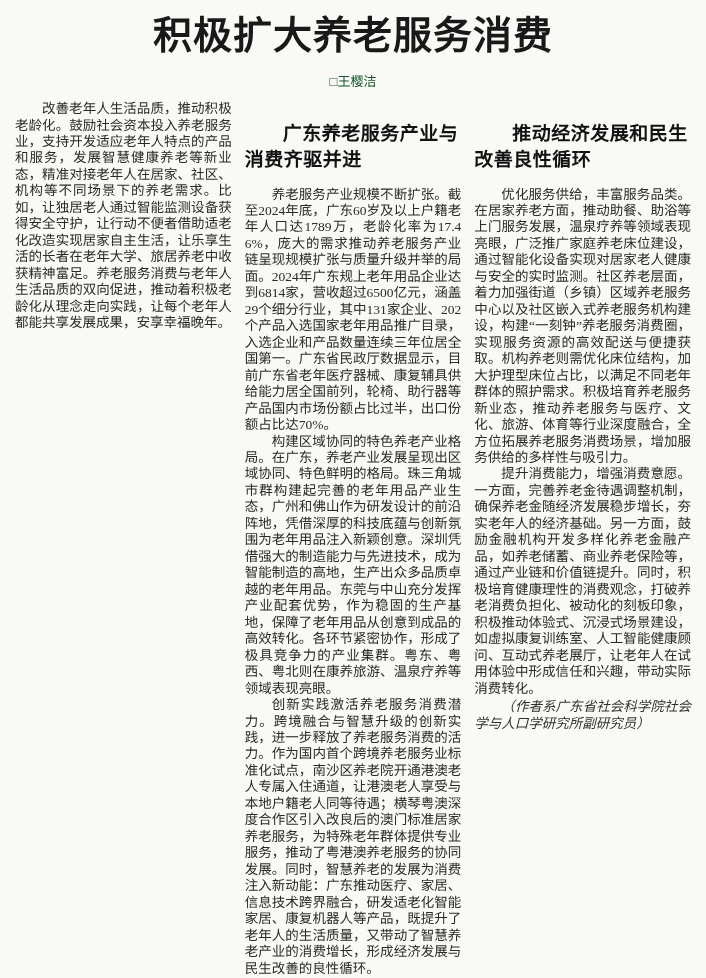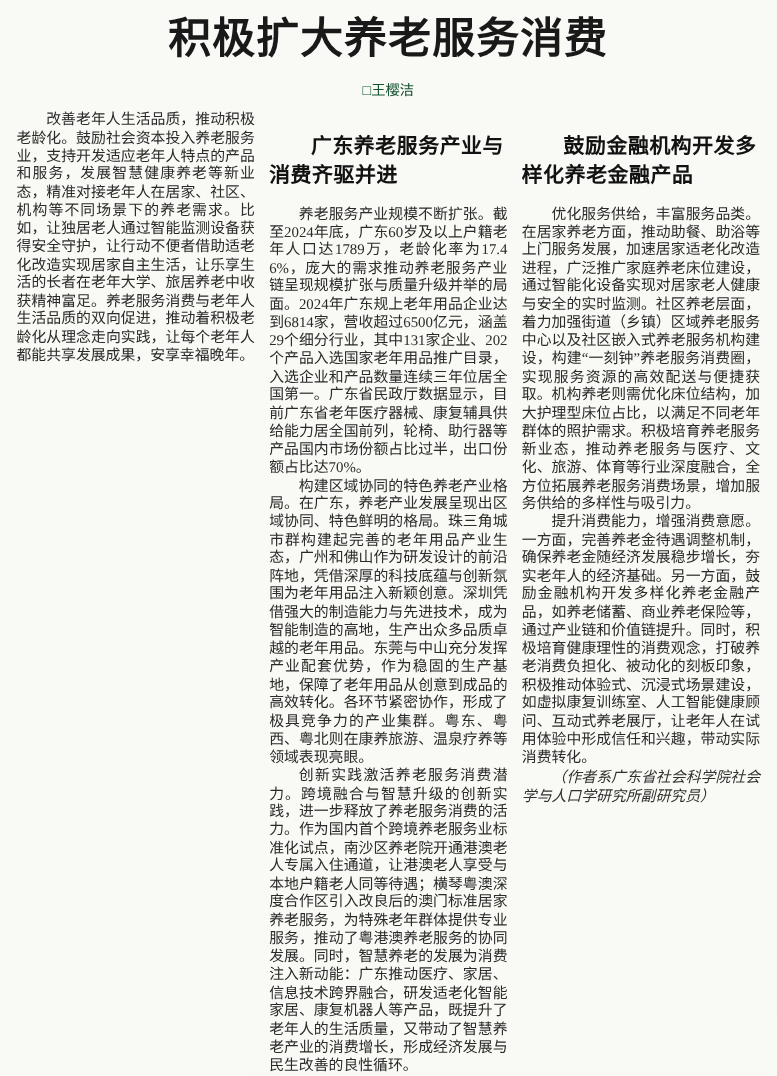--- a/index.html
+++ b/index.html
@@ -91,21 +91,21 @@
     </div>
 
     <div class="column col-2">
       <h2 class="top-heading">广东养老服务产业与消费齐驱并进</h2>
       <p>养老服务产业规模不断扩张。截至2024年底，广东60岁及以上户籍老年人口达1789万，老龄化率为17.46%，庞大的需求推动养老服务产业链呈现规模扩张与质量升级并举的局面。2024年广东规上老年用品企业达到6814家，营收超过6500亿元，涵盖29个细分行业，其中131家企业、202个产品入选国家老年用品推广目录，入选企业和产品数量连续三年位居全国第一。广东省民政厅数据显示，目前广东省老年医疗器械、康复辅具供给能力居全国前列，轮椅、助行器等产品国内市场份额占比过半，出口份额占比达70%。</p>
       <p>构建区域协同的特色养老产业格局。在广东，养老产业发展呈现出区域协同、特色鲜明的格局。珠三角城市群构建起完善的老年用品产业生态，广州和佛山作为研发设计的前沿阵地，凭借深厚的科技底蕴与创新氛围为老年用品注入新颖创意。深圳凭借强大的制造能力与先进技术，成为智能制造的高地，生产出众多品质卓越的老年用品。东莞与中山充分发挥产业配套优势，作为稳固的生产基地，保障了老年用品从创意到成品的高效转化。各环节紧密协作，形成了极具竞争力的产业集群。粤东、粤西、粤北则在康养旅游、温泉疗养等领域表现亮眼。</p>
       <p>创新实践激活养老服务消费潜力。跨境融合与智慧升级的创新实践，进一步释放了养老服务消费的活力。作为国内首个跨境养老服务业标准化试点，南沙区养老院开通港澳老人专属入住通道，让港澳老人享受与本地户籍老人同等待遇；横琴粤澳深度合作区引入改良后的澳门标准居家养老服务，为特殊老年群体提供专业服务，推动了粤港澳养老服务的协同发展。同时，智慧养老的发展为消费注入新动能：广东推动医疗、家居、信息技术跨界融合，研发适老化智能家居、康复机器人等产品，既提升了老年人的生活质量，又带动了智慧养老产业的消费增长，形成经济发展与民生改善的良性循环。</p>
     </div>
 
     <div class="column col-3">
-      <h2 class="top-heading">鼓励金融机构开发多样化养老金融产品</h2>
-      <p>优化服务供给，丰富服务品类。在居家养老方面，推动助餐、助浴等上门服务发展，加速居家适老化改造进程，广泛推广家庭养老床位建设，通过智能化设备实现对居家老人健康与安全的实时监测。社区养老层面，着力加强街道（乡镇）区域养老服务中心以及社区嵌入式养老服务机构建设，构建“一刻钟”养老服务消费圈，实现服务资源的高效配送与便捷获取。机构养老则需优化床位结构，加大护理型床位占比，以满足不同老年群体的照护需求。积极培育养老服务新业态，推动养老服务与医疗、文化、旅游、体育等行业深度融合，全方位拓展养老服务消费场景，增加服务供给的多样性与吸引力。</p>
+      <h2 class="top-heading">推动经济发展和民生改善良性循环</h2>
+      <p>优化服务供给，丰富服务品类。在居家养老方面，推动助餐、助浴等上门服务发展，温泉疗养等领域表现亮眼，广泛推广家庭养老床位建设，通过智能化设备实现对居家老人健康与安全的实时监测。社区养老层面，着力加强街道（乡镇）区域养老服务中心以及社区嵌入式养老服务机构建设，构建“一刻钟”养老服务消费圈，实现服务资源的高效配送与便捷获取。机构养老则需优化床位结构，加大护理型床位占比，以满足不同老年群体的照护需求。积极培育养老服务新业态，推动养老服务与医疗、文化、旅游、体育等行业深度融合，全方位拓展养老服务消费场景，增加服务供给的多样性与吸引力。</p>
       <p>提升消费能力，增强消费意愿。一方面，完善养老金待遇调整机制，确保养老金随经济发展稳步增长，夯实老年人的经济基础。另一方面，鼓励金融机构开发多样化养老金融产品，如养老储蓄、商业养老保险等，通过产业链和价值链提升。同时，积极培育健康理性的消费观念，打破养老消费负担化、被动化的刻板印象，积极推动体验式、沉浸式场景建设，如虚拟康复训练室、人工智能健康顾问、互动式养老展厅，让老年人在试用体验中形成信任和兴趣，带动实际消费转化。</p>
       <p class="note">（作者系广东省社会科学院社会学与人口学研究所副研究员）</p>
 
     </div>
 
   </div>
 </div>
 
 </body></html>

